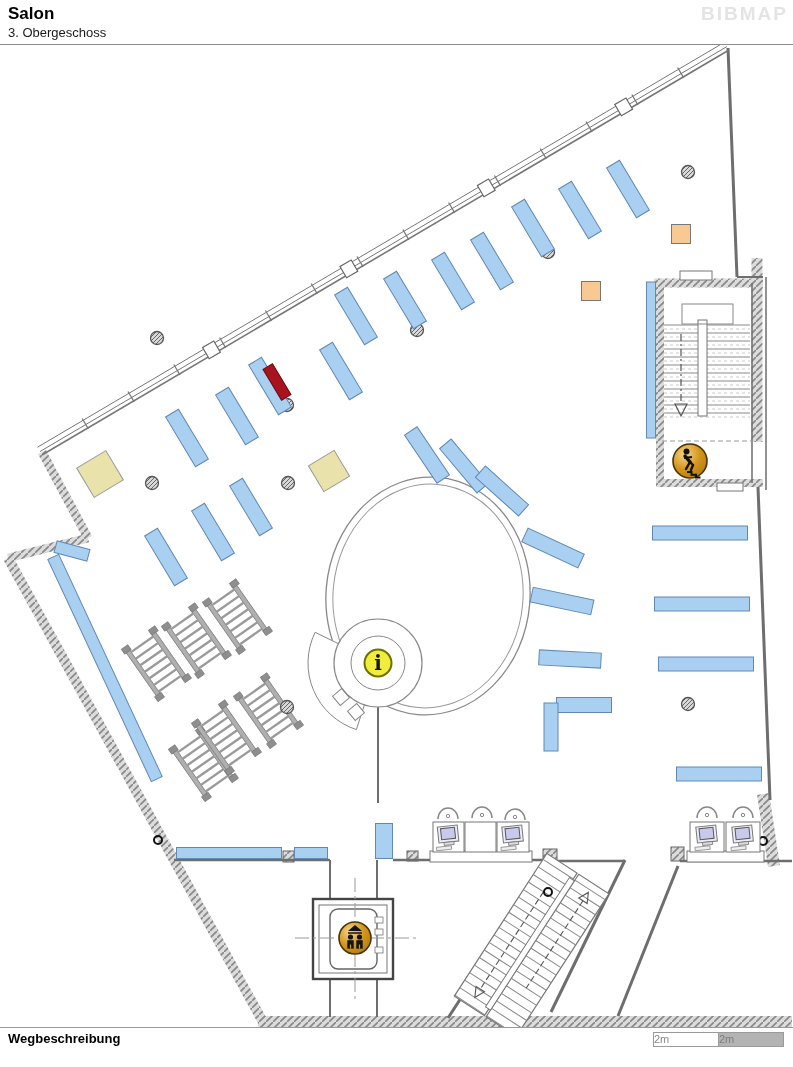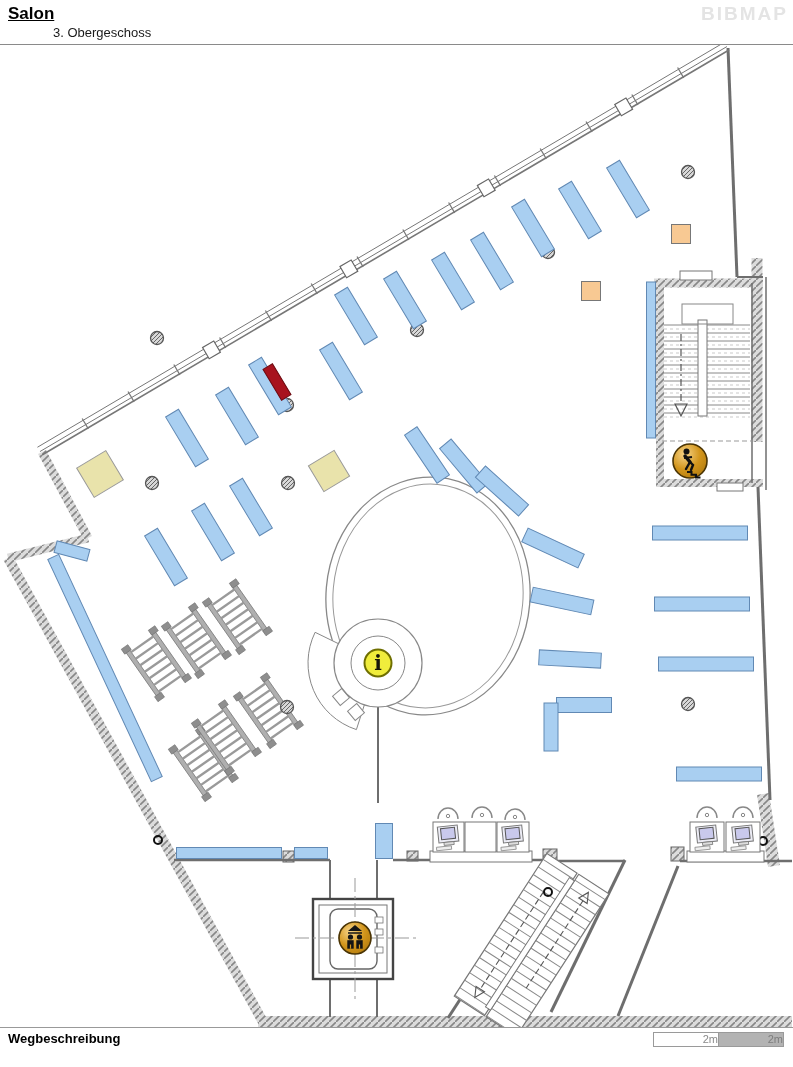--- a/index.html
+++ b/index.html
@@ -1,25 +1,25 @@
 <!DOCTYPE html>
 <html><head>
 <meta charset="utf-8">
 <style>
   html,body{margin:0;padding:0;width:793px;height:1067px;background:#fff;overflow:hidden;
     font-family:"Liberation Sans",sans-serif;}
   .header{position:absolute;top:0;left:0;width:793px;height:44px;border-bottom:1px solid #8a8a8a;background:#fff;z-index:5;}
-  .title{position:absolute;left:8px;top:4px;font-size:17px;font-weight:bold;color:#000;text-decoration:underline;}
-  .subtitle{position:absolute;left:8px;top:25px;font-size:13px;color:#1a1a1a;margin-left:45px;}
+  .title{position:absolute;left:8px;top:4px;font-size:17px;font-weight:bold;color:#000;}
+  .subtitle{position:absolute;left:8px;top:25px;font-size:13px;color:#1a1a1a;}
   .logo{position:absolute;right:5px;top:3px;font-size:19px;font-weight:bold;color:#e4e4e4;letter-spacing:2px;margin-left:43px;}
   #plan{position:absolute;top:0;left:0;z-index:1;}
   .footer{position:absolute;top:1027px;left:0;width:793px;height:40px;border-top:1px solid #999;background:#fff;z-index:5;}
   .wegb{position:absolute;left:8px;top:3px;font-size:13px;font-weight:bold;color:#000;}
   .scalebar{position:absolute;right:9px;top:4px;display:flex;}
-  .seg{width:64px;height:13px;font-size:11px;line-height:13px;text-align:right;color:#8a8a8a;border:1px solid #9a9a9a;}
+  .seg{width:64px;height:13px;font-size:11px;line-height:13px;text-align:left;color:#8a8a8a;border:1px solid #9a9a9a;}
   .seg1{background:#fff;border-right:none;}
   .seg2{background:#b3b3b3;color:#7d7d7d;}
 </style>
 </head>
 <body>
 
 <div class="header">
   <div class="title">Salon</div>
   <div class="subtitle">3. Obergeschoss</div>
   <div class="logo">BIBMAP</div>

